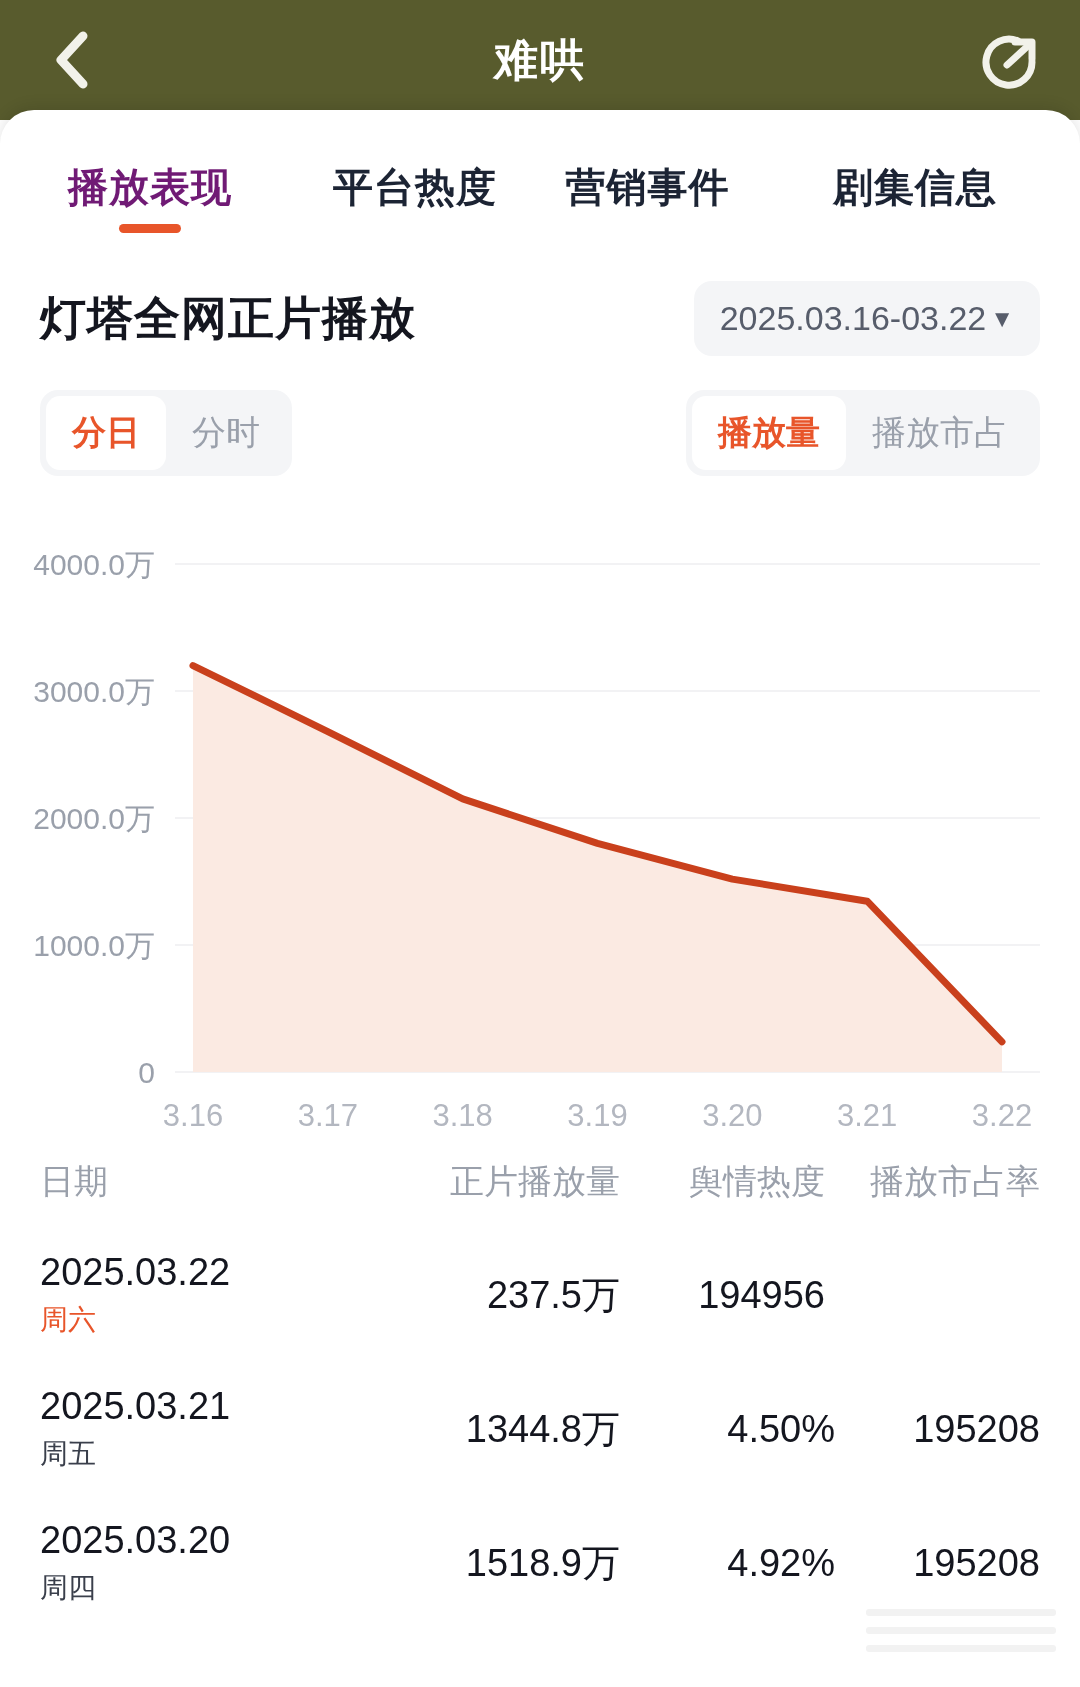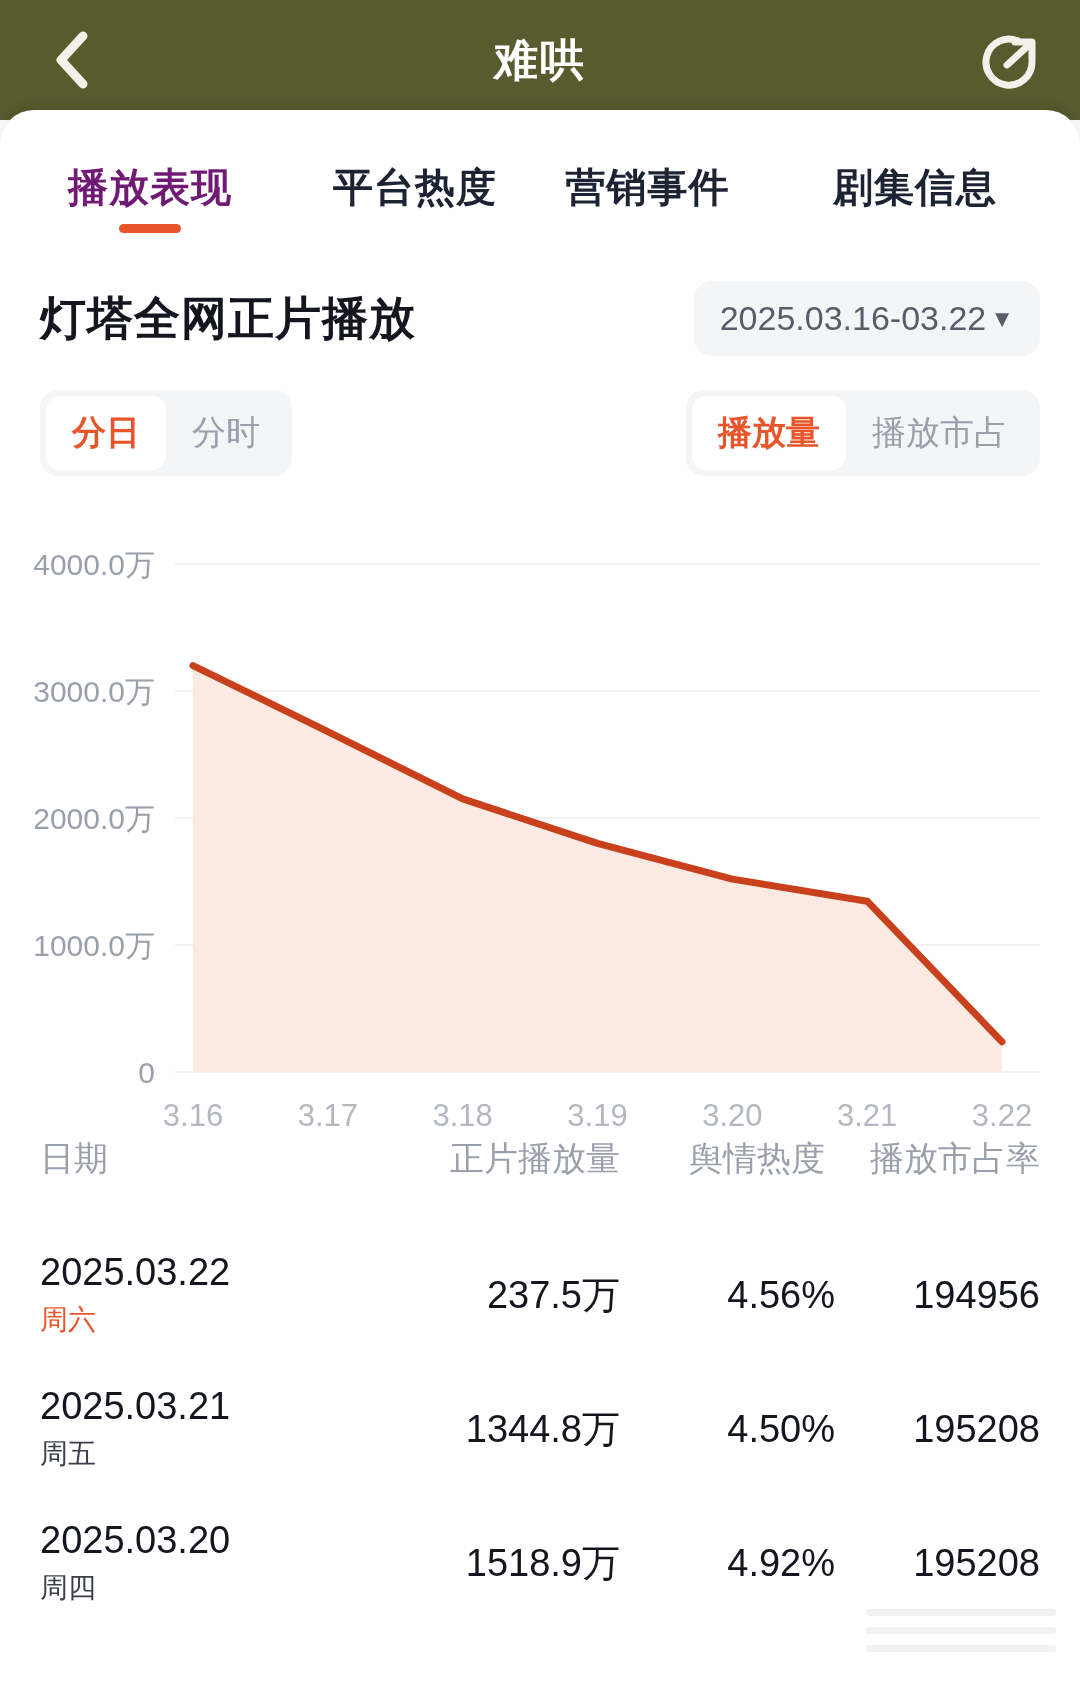--- a/index.html
+++ b/index.html
@@ -77,21 +77,21 @@
   .seg-btn.active { background:#ffffff; color:#E8552A; font-weight:700; }
 
   
   .chart-wrap { position:relative; width:1080px; height:640px; margin-top:20px; }
   .chart-wrap svg { display:block; }
   .ylab { fill:#9aa0ab; font-size:30px; text-anchor:end; }
   .xlab { fill:#b3b7c0; font-size:31px; text-anchor:middle; }
 
   
   .table { padding:0 40px; }
-  .thead { display:flex; align-items:flex-start; height:92px; }
+  .thead { display:flex; align-items:center; height:92px; }
   .tr { display:flex; align-items:center; height:134px; }
   .c-date   { width:330px; text-align:left; }
   .c-plays  { width:250px; text-align:right; }
   .c-share  { width:215px; text-align:right; }
   .c-heat   { width:205px; text-align:right; }
   .th { font-size:34px; color:#9aa0ab; font-weight:400; }
   .td { font-size:38px; color:#14161f; font-weight:500; }
   .date-main { font-size:38px; color:#14161f; font-weight:500; line-height:1.12; }
   .date-week { font-size:28px; color:#3a3f4b; margin-top:8px; }
   .date-week.weekend { color:#E8552A; }
@@ -197,21 +197,20 @@
         <div class="th c-heat">舆情热度</div>
         <div class="th c-share">播放市占率</div>
       </div>
 
       <div class="tr">
         <div class="c-date">
           <div class="date-main">2025.03.22</div>
           <div class="date-week weekend">周六</div>
         </div>
         <div class="td c-plays">237.5万</div>
-        <div class="td c-share">4.56%</div>
         <div class="td c-heat">194956</div>
       </div>
 
       <div class="tr">
         <div class="c-date">
           <div class="date-main">2025.03.21</div>
           <div class="date-week">周五</div>
         </div>
         <div class="td c-plays">1344.8万</div>
         <div class="td c-share">4.50%</div>

